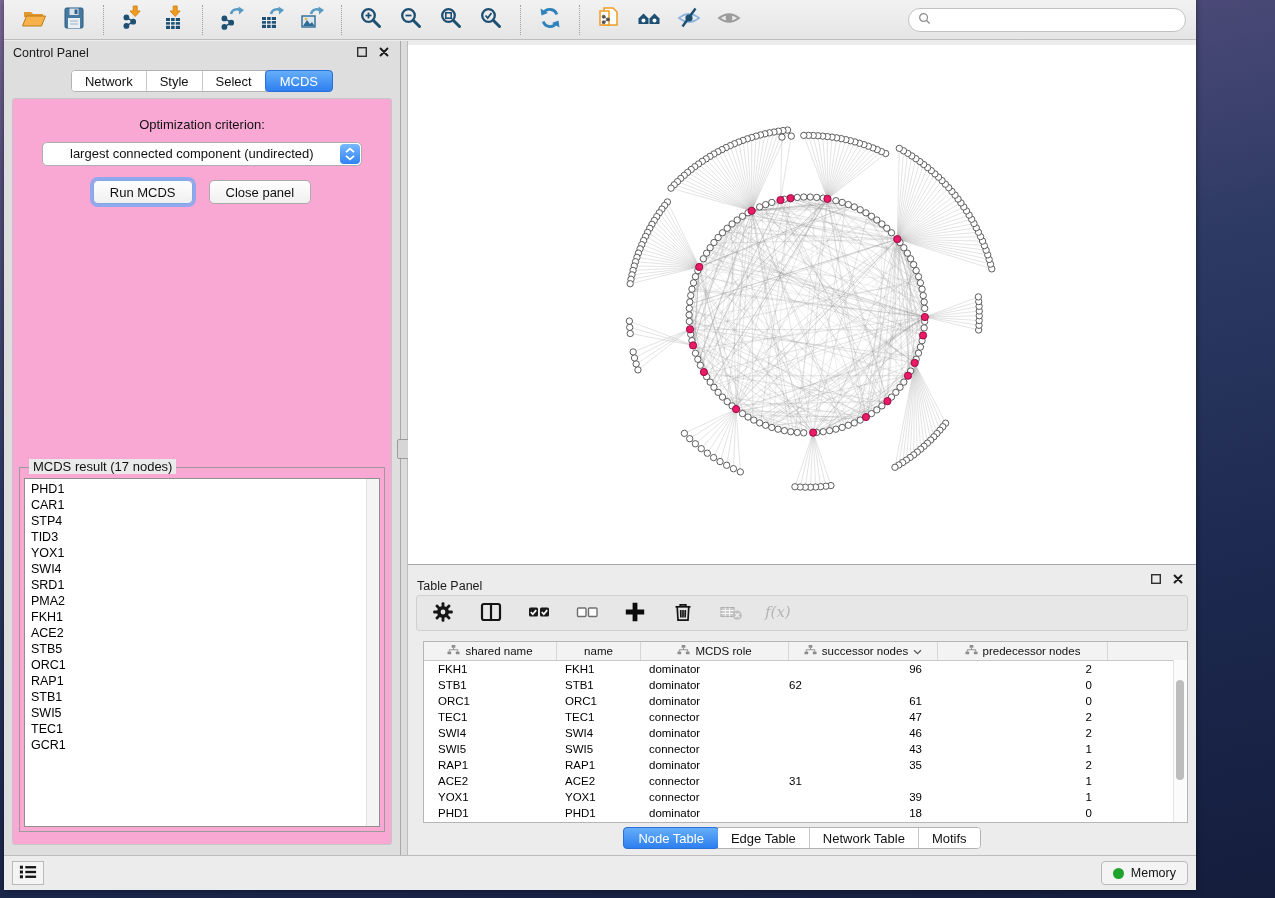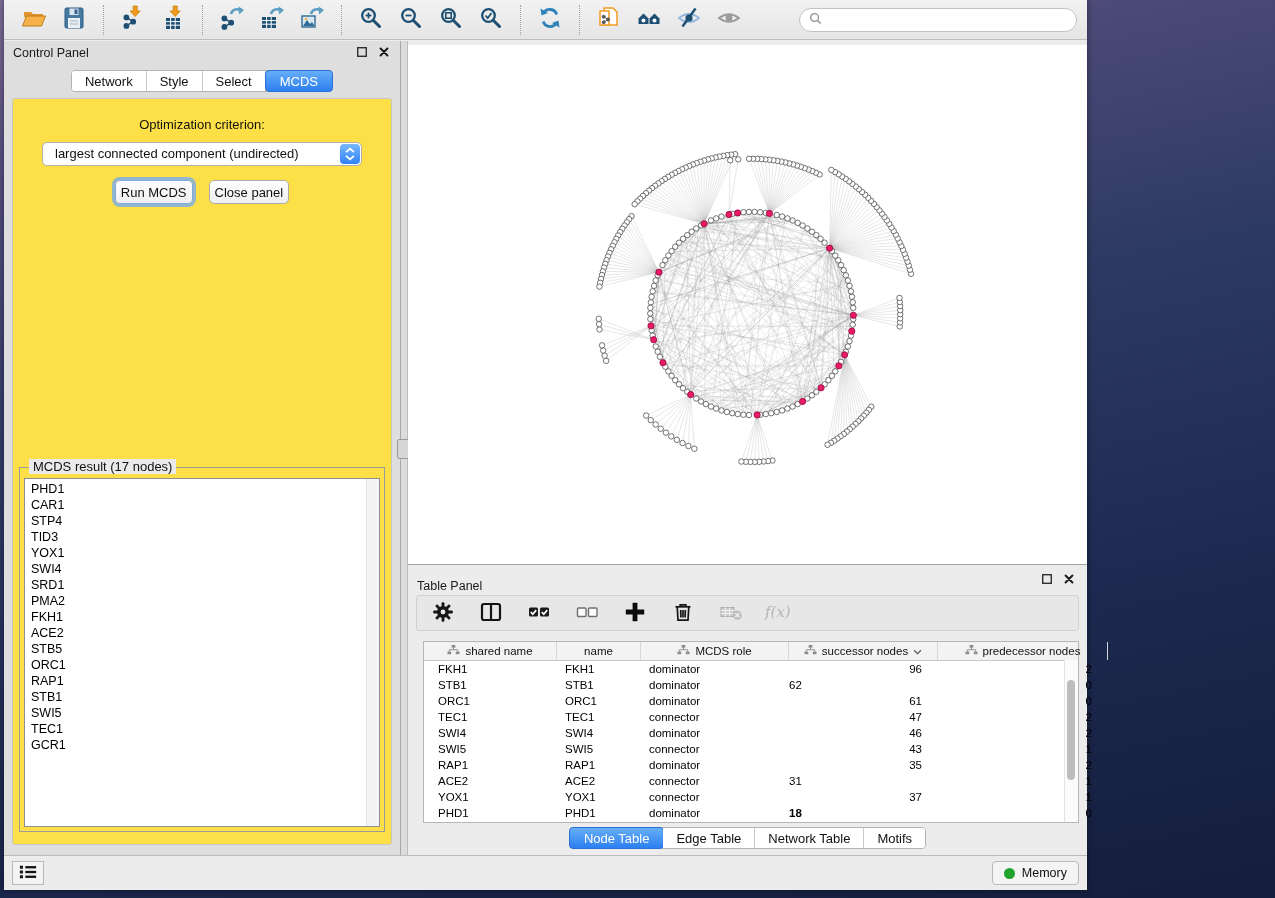--- a/index.html
+++ b/index.html
@@ -1,19 +1,19 @@
 <!DOCTYPE html>
 <html><head>
 <meta charset="utf-8">
 <style>
   html,body{margin:0;padding:0;width:1275px;height:898px;overflow:hidden;
     font-family:"Liberation Sans","DejaVu Sans",sans-serif;}
   .desktop{position:relative;width:1275px;height:898px;
     background:linear-gradient(168deg,#7d6a97 0%,#564f7e 14%,#2d3a63 42%,#1d2950 70%,#141d3c 100%);}
-  .window{position:absolute;left:4px;top:0;width:1083px;height:890px;background:#ececec;box-shadow:0 0 6px rgba(0,0,0,.45);}
+  .window{position:absolute;left:4px;top:0;width:1192px;height:890px;background:#ececec;box-shadow:0 0 6px rgba(0,0,0,.45);}
   
   .toolbar{position:absolute;left:0;top:0;right:0;height:40px;background:linear-gradient(#f2f2f2,#e5e5e5);
     border-bottom:1px solid #bdbdbd;display:flex;align-items:center;padding:0 10px;box-sizing:border-box;}
   .tb-btn{width:40px;height:34px;display:flex;align-items:center;justify-content:center;border:none;background:transparent;padding:0;}
   .tb-sep{height:30px;border-left:1px dotted #9f9f9f;margin:0 9px;}
   .search-wrap{margin-left:auto;width:278px;height:24px;background:#fff;border:1px solid #c2c2c2;border-radius:13px;
     display:flex;align-items:center;padding:0 9px;gap:6px;box-sizing:border-box;}
   .search-wrap input{border:none;outline:none;flex:1;font-size:12px;background:transparent;font-family:inherit;}
   
   .main{position:absolute;left:0;top:41px;right:0;bottom:35px;display:flex;}
@@ -25,28 +25,28 @@
   .cp-header{position:absolute;left:0;top:0;right:0;height:26px;}
   .cp-title{position:absolute;left:9px;top:5px;font-size:12.5px;color:#1a1a1a;}
   .win-btns{position:absolute;right:10px;top:5px;display:flex;gap:10px;align-items:center;}
   .win-btns span{display:inline-flex;cursor:default;}
   .cp-tabs{position:absolute;top:29px;left:0;right:0;display:flex;justify-content:center;}
   .seg{display:flex;background:#ffffff;border:1px solid #b3b3b3;border-radius:4px;height:22px;box-sizing:border-box;}
   .seg .tab{display:flex;align-items:center;padding:0 13px;font-size:13px;color:#111;border-right:1px solid #c9c9c9;background:#fff;}
   .seg .tab:first-child{border-radius:3px 0 0 3px;}
   .seg .tab:last-child{border-right:none;border-radius:0 3px 3px 0;}
   .seg .tab.active{background:linear-gradient(#66aef8,#2d7ff0);color:#fff;border-radius:4px;margin:-1px;border:1px solid #2a70d8;padding:0 14px;}
-  .cp-card{position:absolute;left:8px;right:8px;top:57px;bottom:10px;background:#fde047;border:1px solid #c6c6c6;border-radius:3px;}
+  .cp-card{position:absolute;left:8px;right:8px;top:57px;bottom:10px;background:#f9a8d4;border:1px solid #c6c6c6;border-radius:3px;}
   .opt-label{text-align:center;margin-top:18px;font-size:13px;color:#111;}
   .sel{position:relative;width:320px;height:24px;margin:10px auto 0;background:#fff;border:1px solid #aeaeae;border-radius:5px;box-sizing:border-box;}
-  .sel .sel-value{font-size:13px;line-height:22px;padding-left:12px;color:#111;white-space:nowrap;}
+  .sel .sel-value{font-size:13px;line-height:22px;padding-left:27px;color:#111;white-space:nowrap;}
   .sel .stepper{position:absolute;right:1px;top:1px;width:20px;height:20px;border-radius:4px;
     background:linear-gradient(#79b9fc,#2f82f4);display:flex;align-items:center;justify-content:center;}
   .btn-row{display:flex;justify-content:center;gap:16px;margin-top:14px;}
-  .aq-btn{height:24px;padding:0 5px;font-size:13px;color:#111;background:linear-gradient(#fefefe,#f0f0f0);
+  .aq-btn{height:24px;padding:0 16px;font-size:13px;color:#111;background:linear-gradient(#fefefe,#f0f0f0);
     border:1px solid #ababab;border-radius:5px;font-family:inherit;}
   .aq-btn.focus{box-shadow:0 0 0 3px rgba(110,168,248,.75);border-color:#7fa9e4;}
   .fieldset{position:absolute;left:6px;right:6px;top:368px;bottom:12px;border:1px solid #9b9b9b;}
   .legend{position:absolute;top:-9px;left:9px;background:#eaeaea;padding:0 4px;font-size:13px;color:#111;}
   .listbox{position:absolute;left:4px;right:4px;top:10px;bottom:4px;background:#fff;border:1px solid #8f8f8f;overflow:hidden;}
   .listbox .items{position:absolute;left:6px;top:2px;right:14px;font-size:12.5px;line-height:16px;color:#000;}
   .listbox .vtrack{position:absolute;right:0;top:0;bottom:0;width:12px;background:#f4f4f4;border-left:1px solid #e2e2e2;}
   
   .net-view{height:519px;display:flex;flex-direction:row;border-bottom:1px solid #a6a6a6;flex:none;}
   .net-titlebar{height:21px;background:linear-gradient(#ebebeb,#dcdcdc);border-bottom:1px solid #b4b4b4;position:relative;flex:none;}
@@ -1277,28 +1277,28 @@
                   <div class="td" style="width: 133px; text-align: left; padding-left: 14px;">ACE2</div>
                   <div class="td" style="width: 84px; text-align: left; padding-left: 8px;">ACE2</div>
                   <div class="td" style="width: 148px; text-align: left; padding-left: 8px;">connector</div>
                   <div class="td" style="width: 149px; text-align: left; padding-right: 16px;">31</div>
                   <div class="td" style="width: 170px; text-align: right; padding-right: 16px;">1</div>
                 </div>
                 <div class="trow">
                   <div class="td" style="width: 133px; text-align: left; padding-left: 14px;">YOX1</div>
                   <div class="td" style="width: 84px; text-align: left; padding-left: 8px;">YOX1</div>
                   <div class="td" style="width: 148px; text-align: left; padding-left: 8px;">connector</div>
-                  <div class="td" style="width: 149px; text-align: right; padding-right: 16px;">37</div>
+                  <div class="td" style="width: 149px; text-align: right; padding-right: 16px;">39</div>
                   <div class="td" style="width: 170px; text-align: right; padding-right: 16px;">1</div>
                 </div>
                 <div class="trow">
                   <div class="td" style="width: 133px; text-align: left; padding-left: 14px;">PHD1</div>
                   <div class="td" style="width: 84px; text-align: left; padding-left: 8px;">PHD1</div>
                   <div class="td" style="width: 148px; text-align: left; padding-left: 8px;">dominator</div>
-                  <div class="td" style="width: 149px; padding-right: 16px; font-weight: bold;">18</div>
+                  <div class="td" style="width: 149px; text-align: right; padding-right: 16px;">18</div>
                   <div class="td" style="width: 170px; text-align: right; padding-right: 16px;">0</div>
                 </div>
               </div>
             <div class="vscroll">
                 <div class="thumb"></div>
               </div>
           </div>
           <div class="tp-tabs">
             <div class="seg" id="tp-tabs-seg">
                 <div class="tab active">Node Table</div>

